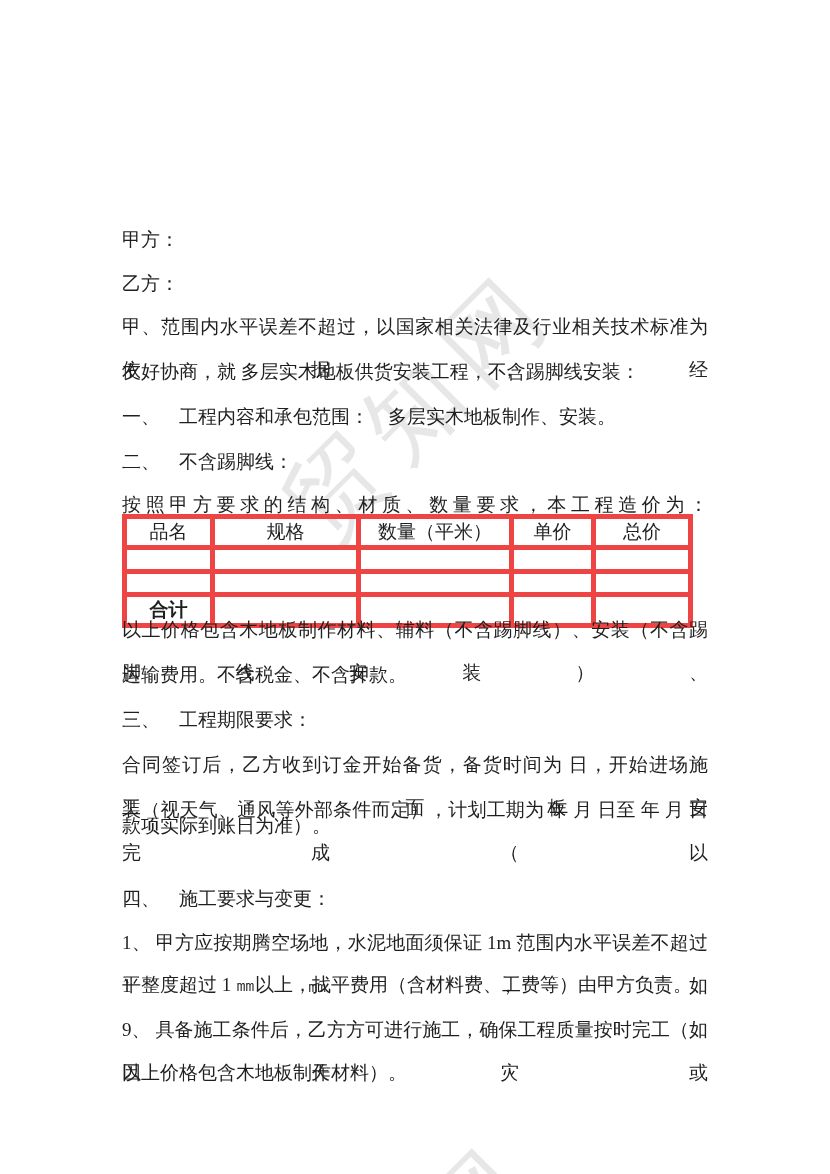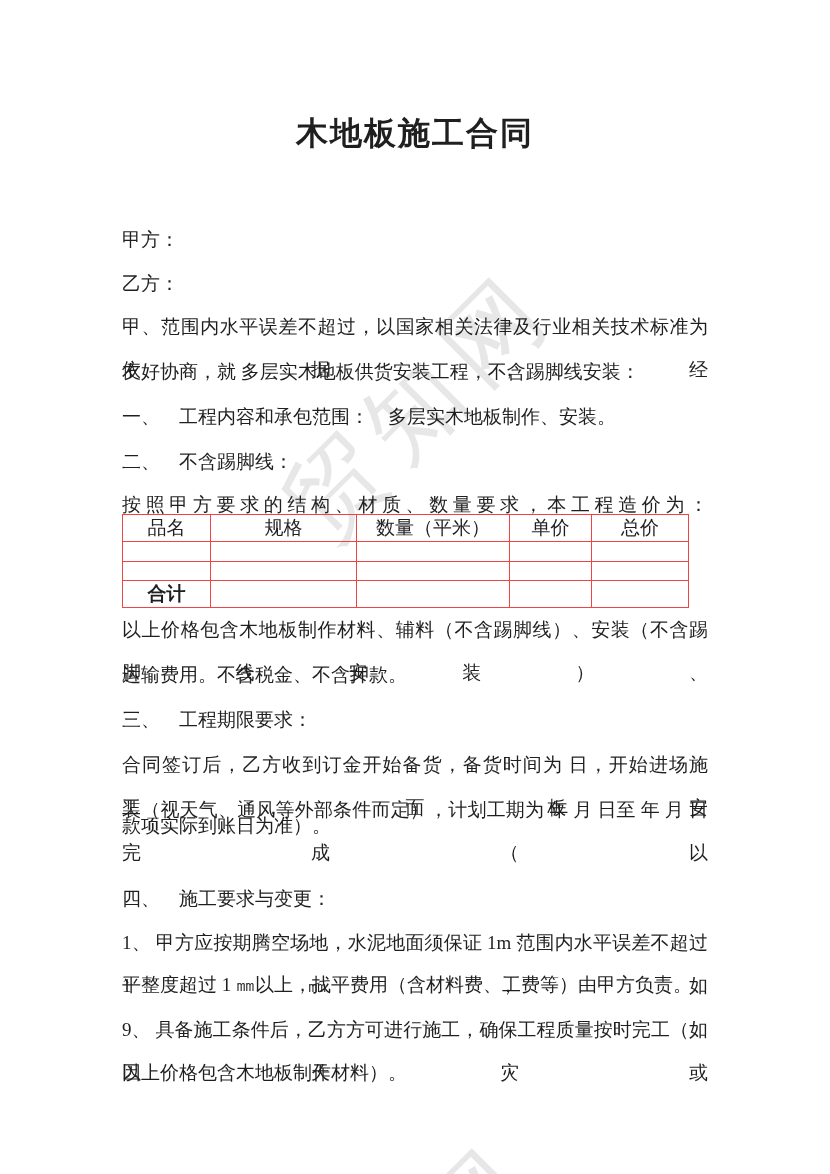--- a/index.html
+++ b/index.html
@@ -51,41 +51,40 @@
   }
   
   .tbl {
     position: absolute; left: 122px; top: 514px;
     border-collapse: collapse;
     table-layout: fixed;
     z-index: 1;
     font-size: 19px;
   }
   .tbl th, .tbl td {
-    border: 1px solid #ef4444;
+    border: 5px solid #ef4444;
     padding: 0;
     text-align: center;
     font-weight: normal;
     overflow: hidden;
     margin-top: 36px;
   }
   .tbl tr.hdr  th { height: 21px; }
   .tbl tr.r1   td { height: 19px; }
   .tbl tr.r2   td { height: 18px; }
   .tbl tr.tot  td { height: 22px; font-weight: bold; }
 </style>
 </head>
 <body>
 
 <div class="page">
 
   <div class="wm wm1">贸知网</div>
   <div class="wm wm2">贸知网</div>
 
-  <h1 class="title">木地板施工合同</h1>
 
   <div class="ln" style="top:218px">甲方：</div>
   <div class="ln" style="top:262px">乙方：</div>
 
   <div class="ln jt" style="top:305px">甲、范围内水平误差不超过，以国家相关法律及行业相关技术标准为依据，经</div>
   <div class="ln" style="top:350px">友好协商，就 多层实木地板供货安装工程，不含踢脚线安装：</div>
 
   <div class="ln" style="top:395px">一、　工程内容和承包范围：　多层实木地板制作、安装。</div>
   <div class="ln" style="top:440px">二、　不含踢脚线：</div>
   <div class="ln jt" style="top:483px">按照甲方要求的结构、材质、数量要求，本工程造价为：</div>

